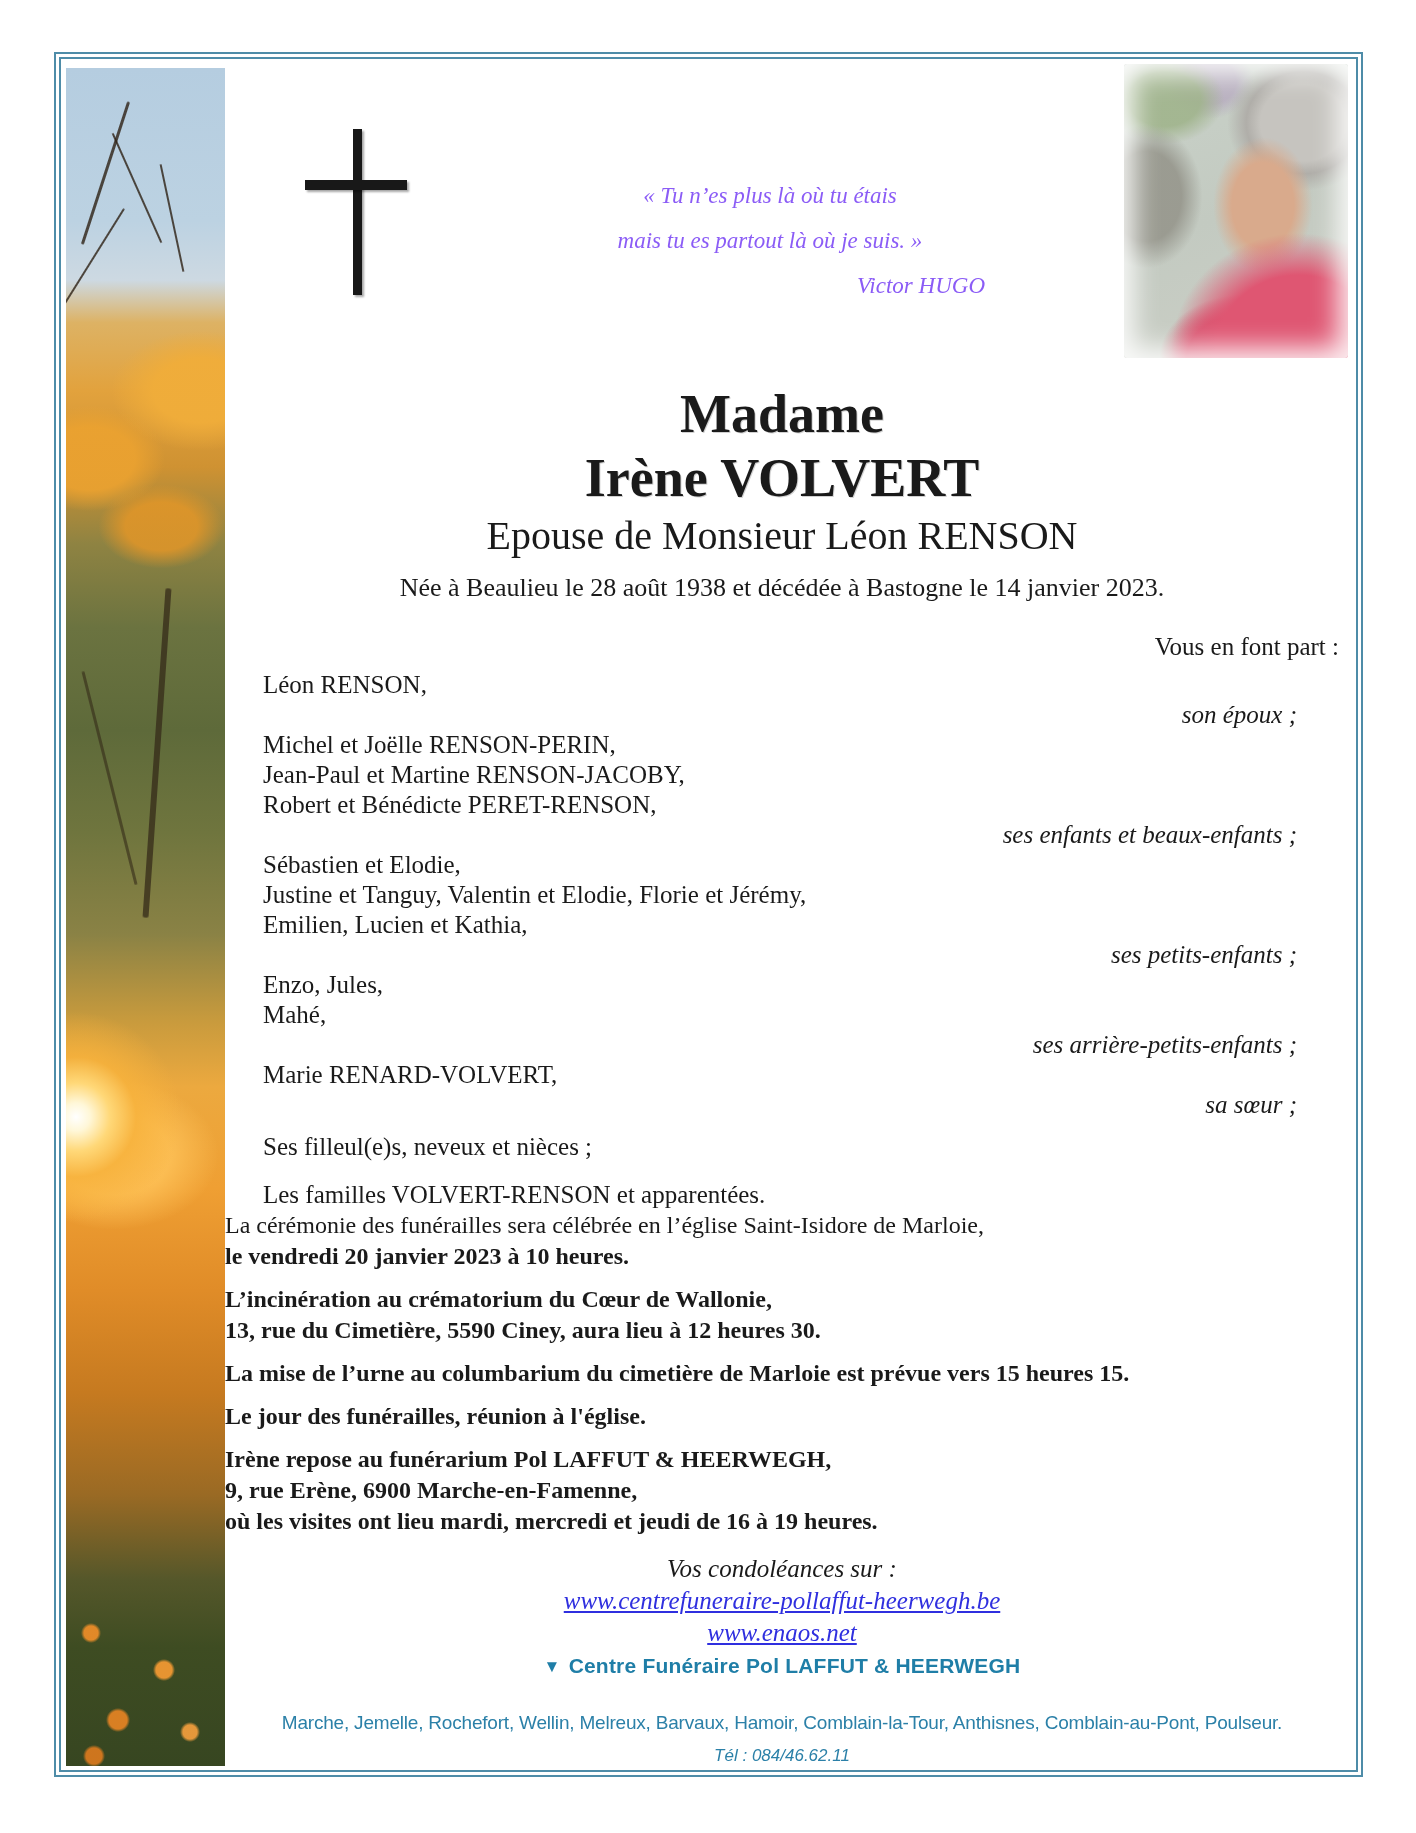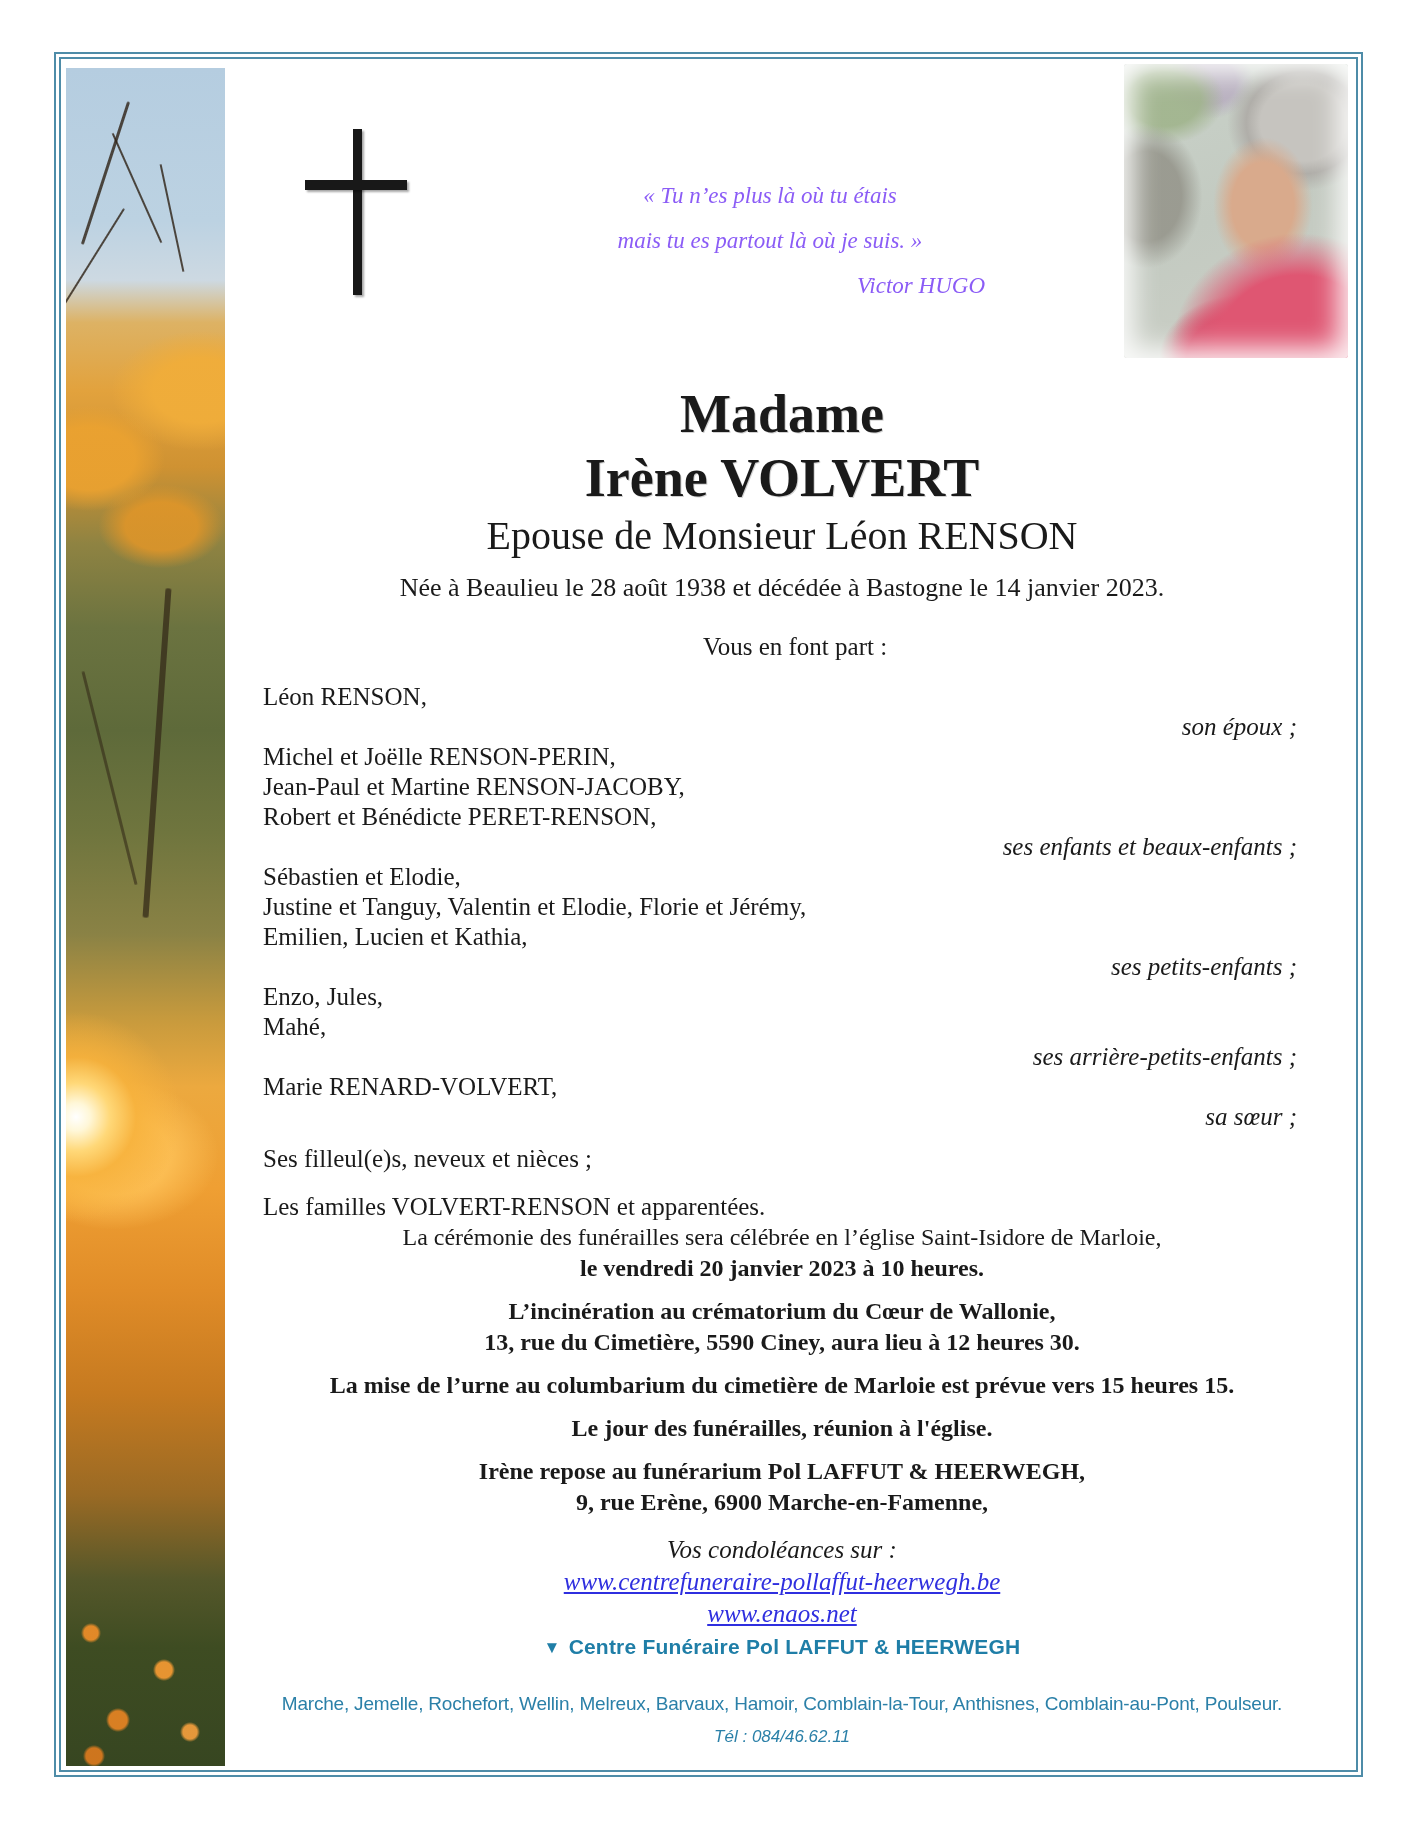--- a/index.html
+++ b/index.html
@@ -74,25 +74,25 @@
   }
   .quote .author { text-align:right; padding-right:20px; }
   
   .content { position:absolute; left:225px; top:370px; width:1114px; }
   .center { text-align:center; }
   .t1 { font-size:54px; font-weight:bold; line-height:64px; text-shadow:1px 1px 0 rgba(0,0,0,.18); }
   .t1.first { padding-top:12px;text-align:center; }
   .t2 { font-size:40px; line-height:52px; }
   .birth { font-size:26px; line-height:32px; margin-top:10px; }
   .family { margin-top:28px; font-size:25px; line-height:30px; }
-  .fintro { padding-left:26px; text-align:center; margin-bottom:20px; }
+  .fintro { padding-left:26px; text-align:right; margin-bottom:8px; }
   .fname  { padding-left:38px; text-align:left; }
   .frel   { text-align:right; padding-right:42px; font-style:italic; }
   .sp12 { height:12px; } .sp18 { height:18px; }
-  .ceremony { font-size:24px; line-height:31px; text-align:center; white-space:nowrap; }
+  .ceremony { font-size:24px; line-height:31px; text-align:left; white-space:nowrap; }
   .ceremony .par { margin-top:12px; }
   .ceremony .par.first { margin-top:0; }
   .bold { font-weight:bold; }
   .condol { margin-top:15px; font-style:italic; font-size:25px; line-height:33px; text-align:center; }
   .linkline { text-align:center; font-style:italic; font-size:25px; line-height:32px; }
   .weblink { color:#2f2fdf; text-decoration:underline; cursor:pointer; }
   .company {
     margin-top:4px; text-align:center;
     font-family:"Liberation Sans", sans-serif; font-weight:bold;
     font-size:21px; line-height:26px; color:#1f7ea7; letter-spacing:.2px;
@@ -181,20 +181,21 @@
     </div>
     <div class="par">
       <div class="bold">La mise de l’urne au columbarium du cimetière de Marloie est prévue vers 15 heures 15.</div>
     </div>
     <div class="par">
       <div class="bold">Le jour des funérailles, réunion à l'église.</div>
     </div>
     <div class="par">
       <div class="bold">Irène repose au funérarium Pol LAFFUT &amp; HEERWEGH,</div>
       <div class="bold">9, rue Erène, 6900 Marche-en-Famenne,</div>
+      <div class="bold">où les visites ont lieu mardi, mercredi et jeudi de 16 à 19 heures.</div>
     </div>
   </div>
 
   <div class="condol">Vos condoléances sur :</div>
   <div class="linkline">
     <a class="weblink">www.centrefuneraire-pollaffut-heerwegh.be</a>
   </div>
   <div class="linkline">
     <a class="weblink">www.enaos.net</a>
   </div>

